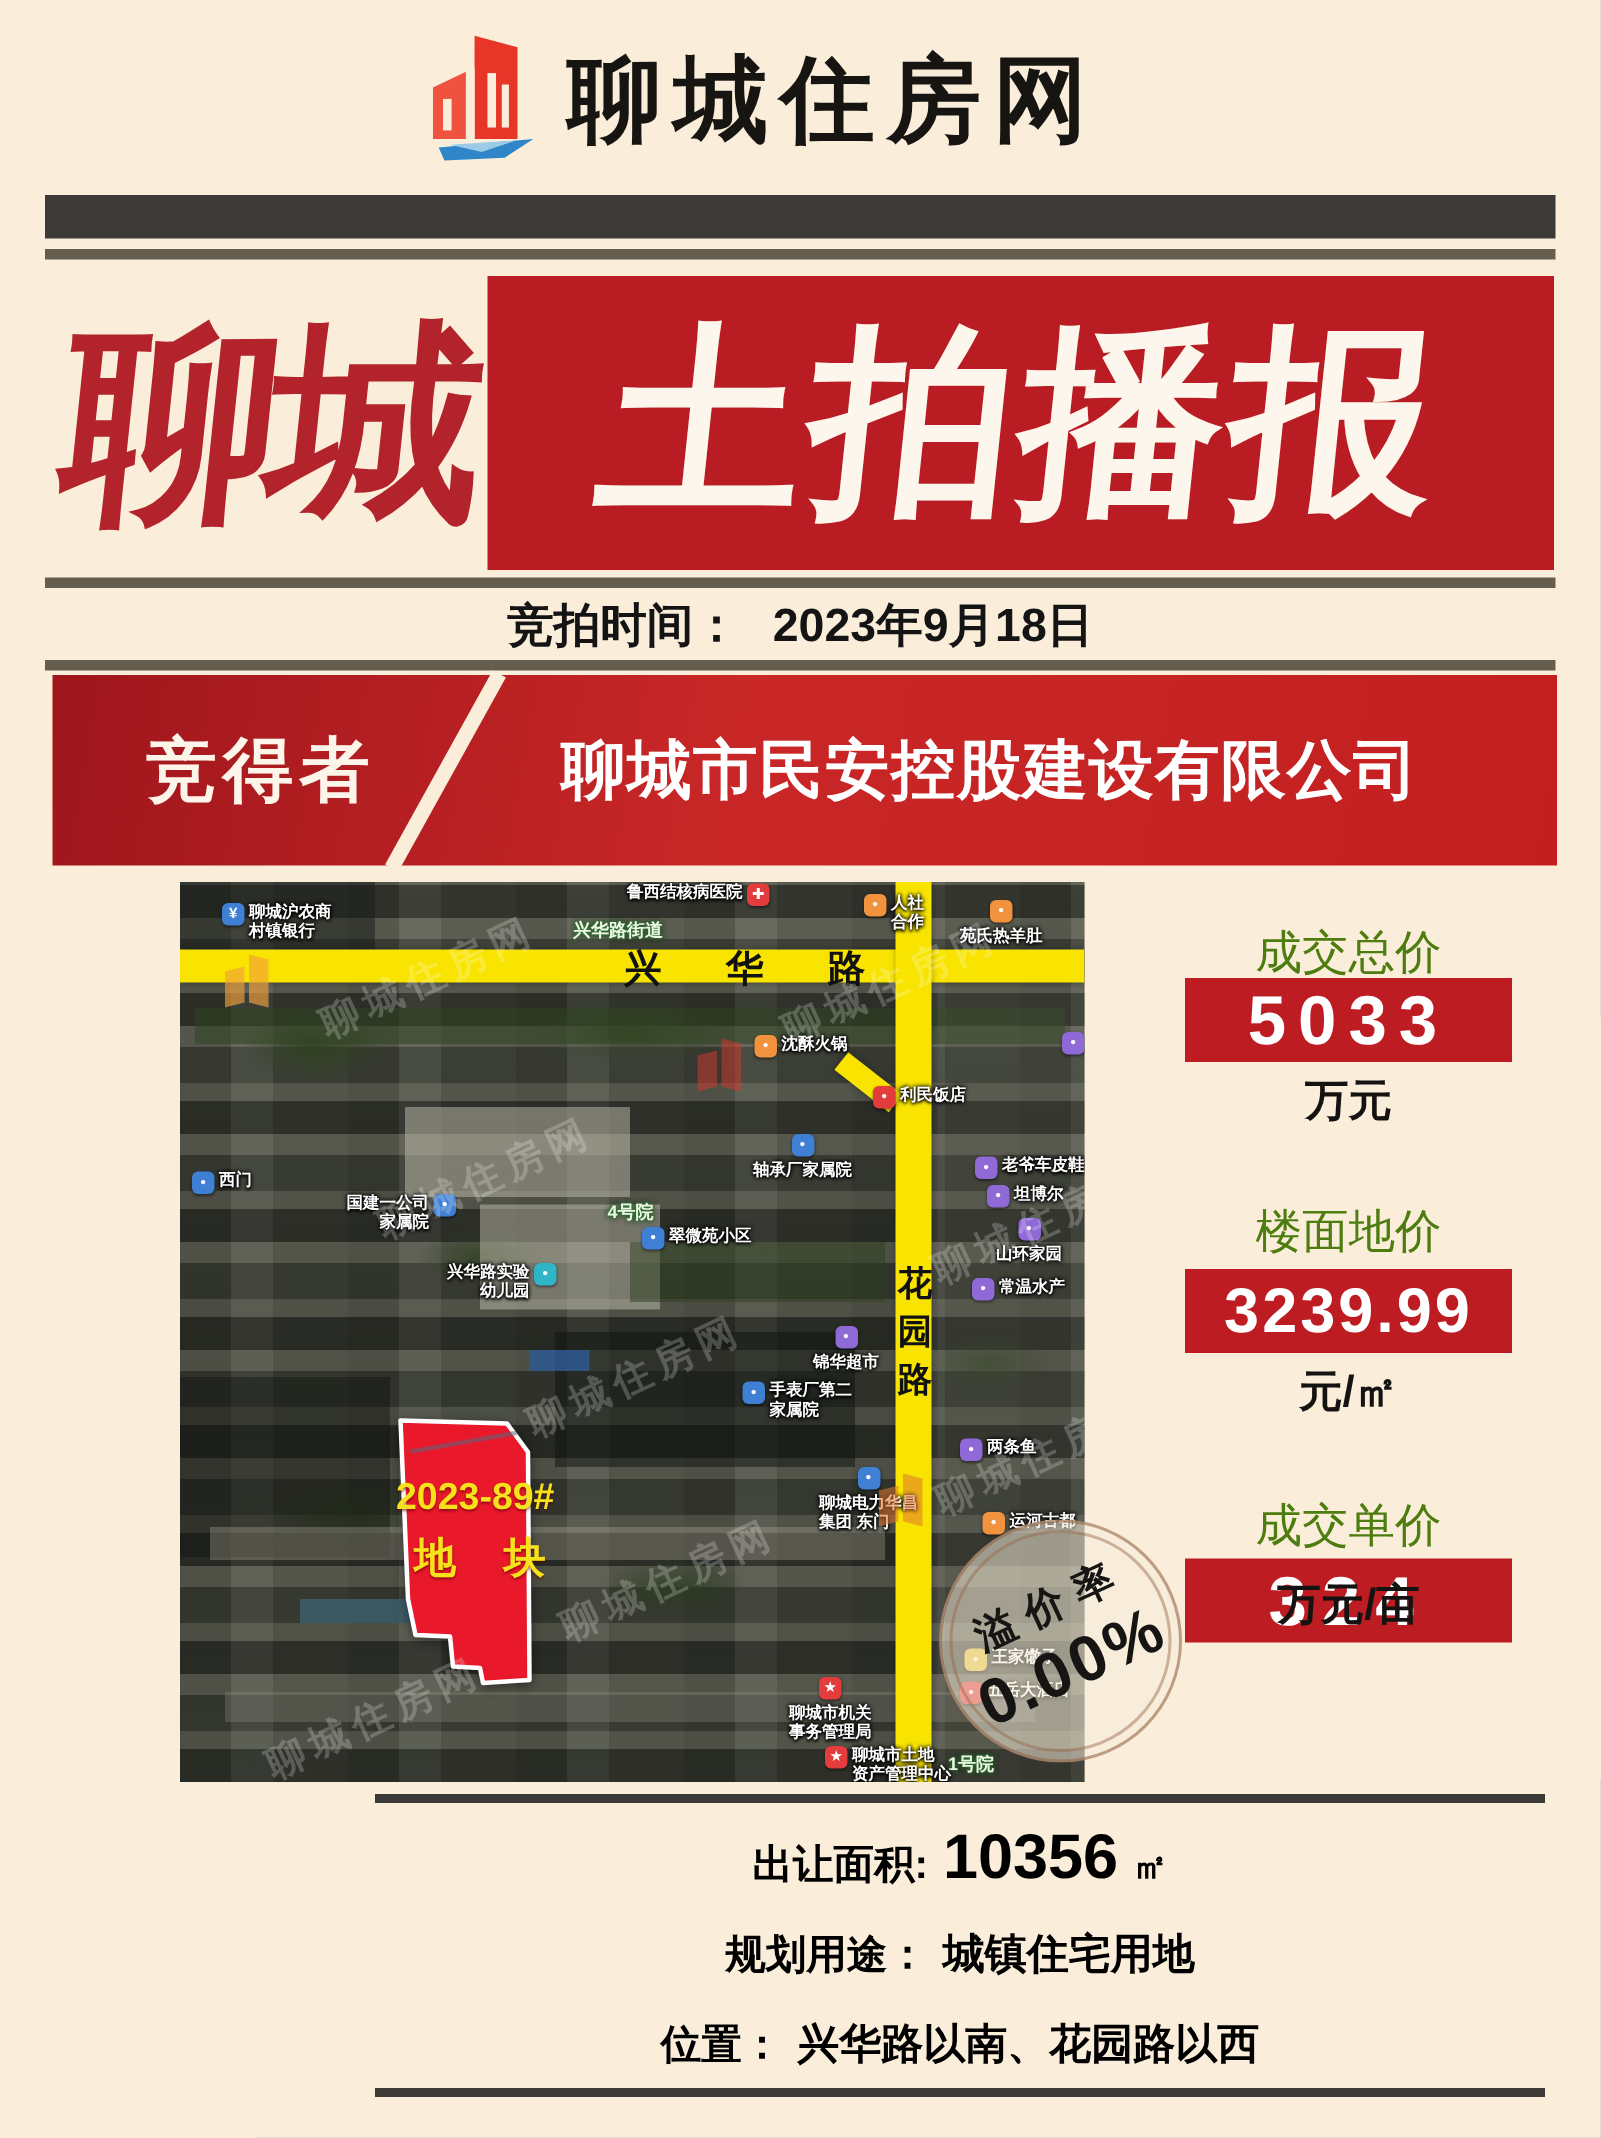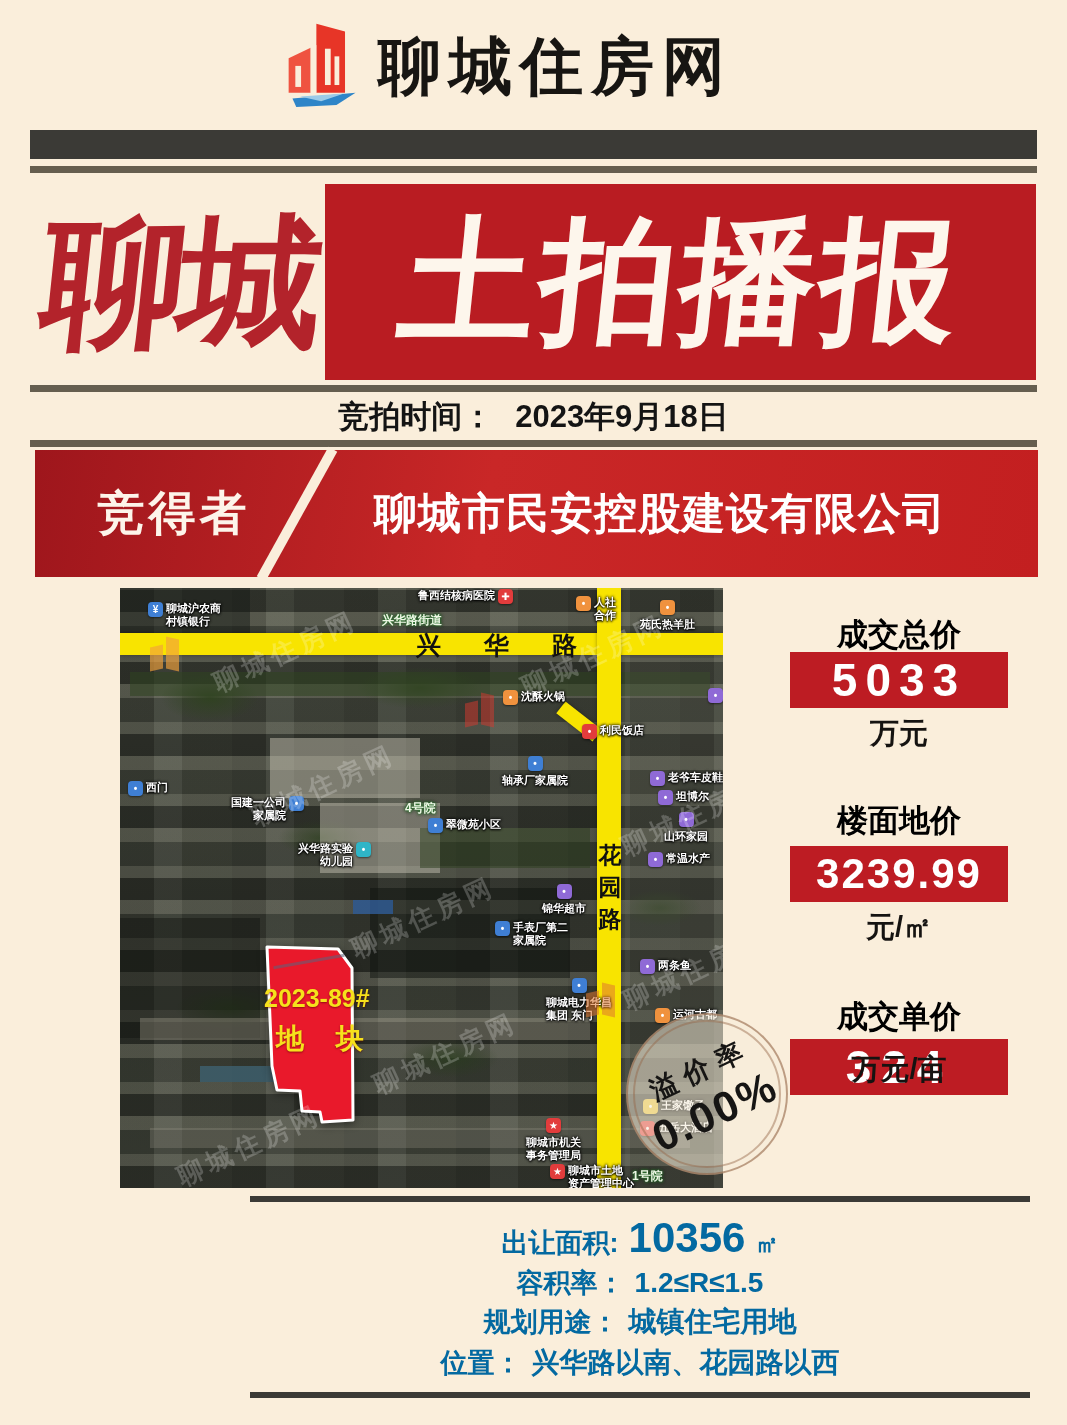--- a/index.html
+++ b/index.html
@@ -73,21 +73,21 @@
      text-shadow:0 0 3px #000,0 0 3px #000,0 1px 2px #000;}
   .poi.left .poi-text{text-align:right;}
   .area-label{position:absolute;font-size:12px;font-weight:bold;color:#eef7e6;z-index:3;white-space:nowrap;
      text-shadow:0 0 3px #2f7d32,0 0 3px #2f7d32,0 0 4px #000;}
   .wm{position:absolute;transform:rotate(-25deg);color:rgba(255,255,255,.22);font-size:26px;font-weight:bold;
      letter-spacing:5px;white-space:nowrap;z-index:5;}
   .wm-logo{position:absolute;z-index:5;display:flex;align-items:flex-end;}
   .wm-logo span{display:inline-block;}
 
   
-  .stat-label{left:790px;width:218px;text-align:center;font-size:31px;font-weight:700;color:#000000;white-space:nowrap;}
+  .stat-label{left:790px;width:218px;text-align:center;font-size:31px;font-weight:400;color:#4d7c0f;white-space:nowrap;}
   .stat-box{left:790px;width:218px;height:56px;background:#bd1c23;display:flex;align-items:center;justify-content:center;
      color:#fff;font-weight:900;}
   .stat-unit{left:790px;width:218px;text-align:center;font-size:29px;font-weight:900;color:#151311;white-space:nowrap;}
   .sb1{top:652px;font-size:46px;letter-spacing:8px;}
   .sb2{top:846px;font-size:42px;letter-spacing:2px;}
   .sb3{top:1039px;font-size:46px;letter-spacing:10px;}
   .sl1{top:614px;}.sl2{top:800px;}.sl3{top:996px;}
   .su1{top:714px;}.su2{top:908px;}.su3{top:1050px;}
 
   
@@ -96,21 +96,21 @@
      display:flex;align-items:center;justify-content:center;}
   .stamp::before{content:"";position:absolute;inset:5px;border-radius:50%;border:2px solid rgba(148,102,72,.45);}
   .stamp-inner{transform:rotate(-25deg);text-align:center;color:#161514;}
   .stamp-label{font-size:27px;font-weight:900;letter-spacing:9px;text-indent:9px;}
   .stamp-value{font-size:43px;font-weight:900;letter-spacing:2px;margin-top:2px;}
 
   
   .details-block{left:52px;top:1202px;width:183px;height:203px;background:#bd1c23;display:flex;flex-direction:column;
      align-items:center;justify-content:center;gap:14px;color:#fff;font-size:55px;font-weight:900;letter-spacing:8px;text-indent:8px;}
   .details-rows{left:250px;top:1214px;width:780px;height:168px;display:flex;flex-direction:column;justify-content:space-between;}
-  .drow{display:flex;align-items:baseline;justify-content:center;gap:10px;color:#0369a1;white-space:nowrap;}
+  .drow{display:flex;align-items:baseline;justify-content:center;gap:10px;color:#000000;white-space:nowrap;}
   .drow .dl{font-size:27px;font-weight:900;}
   .drow .dv{font-size:28px;font-weight:900;}
   .drow.big .dv{font-size:42px;}
   .drow .du{font-size:23px;font-weight:900;}
 </style>
 </head>
 <body>
 
 <div class="page">
 
@@ -320,24 +320,20 @@
   </div>
 
   <div class="abs rule2 rule2-top"></div>
   <div class="abs details-rows">
     <div class="drow big">
       <span class="dl">出让面积:</span>
       <span class="dv">10356</span>
       <span class="du">㎡</span>
     </div>
     <div class="drow">
-      <span class="dl">容积率：</span>
-      <span class="dv">1.2≤R≤1.5</span>
-    </div>
-    <div class="drow">
       <span class="dl">规划用途：</span>
       <span class="dv">城镇住宅用地</span>
     </div>
     <div class="drow">
       <span class="dl">位置：</span>
       <span class="dv">兴华路以南、花园路以西</span>
     </div>
   </div>
   <div class="abs rule2 rule2-bot"></div>
 

